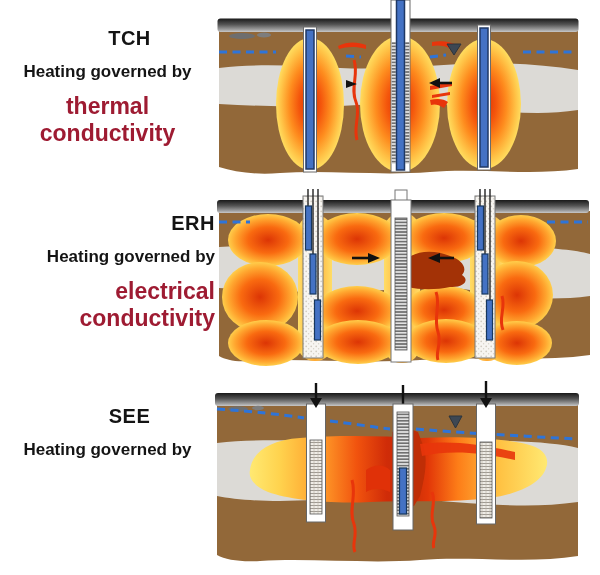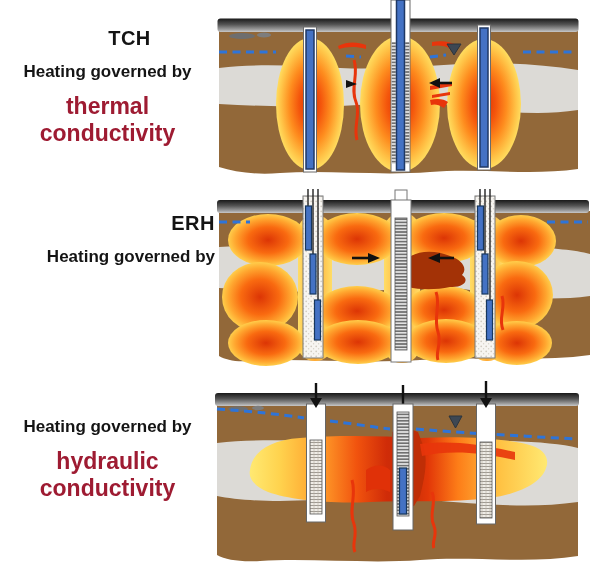--- a/index.html
+++ b/index.html
@@ -21,24 +21,25 @@
 <div class="stage">
 
   <div class="panel-label label-tch">
     <h2 class="panel-title">TCH</h2>
     <p class="panel-sub">Heating governed by</p>
     <p class="panel-mech">thermal conductivity</p>
   </div>
   <div class="panel-label label-erh">
     <h2 class="panel-title">ERH</h2>
     <p class="panel-sub">Heating governed by</p>
+    <p class="panel-mech">electrical conductivity</p>
   </div>
   <div class="panel-label label-see">
+    <h2 class="panel-title">SEE</h2>
     <p class="panel-sub">Heating governed by</p>
-    <p class="panel-mech">hydraulic conductivity</p>
   </div>
 
   <svg class="svg-tch" width="375" height="186" viewBox="215 0 375 186">
     <defs>
       <linearGradient id="gPav" x1="0" y1="0" x2="0" y2="1">
         <stop offset="0" stop-color="#191919"></stop>
           <stop offset=".45" stop-color="#555555"></stop>
         <stop offset=".8" stop-color="#9a9a9a"></stop>
           <stop offset="1" stop-color="#c8c8c8"></stop>
       </linearGradient>

